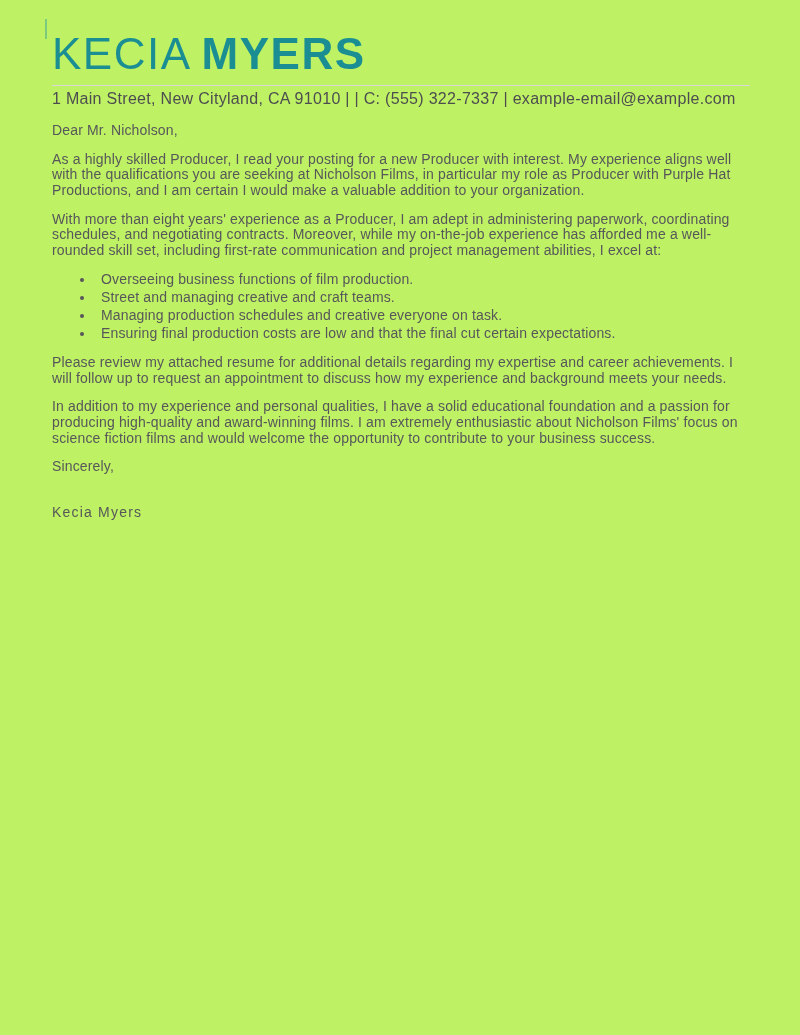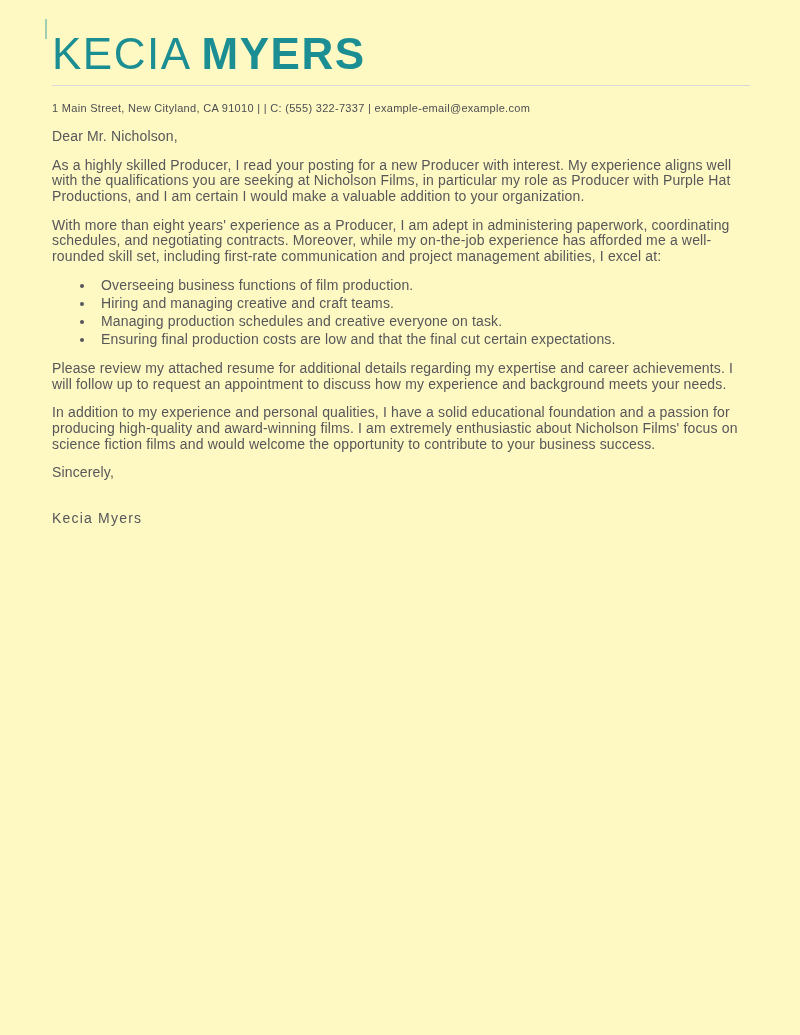--- a/index.html
+++ b/index.html
@@ -8,21 +8,21 @@
   }
   body {
     width: 800px;
     height: 1035px;
     position: relative;
     font-family: "Liberation Sans", "DejaVu Sans", sans-serif;
   }
   .page {
     position: absolute;
     inset: 0;
-    background: #fef9c3;
+    background: #bef264;
     padding: 26px 50px 0 52px;
   }
   .accent-tick {
     position: absolute;
     left: 45px;
     top: 19px;
     width: 2px;
     height: 20px;
     background: #2a9a9b;
     opacity: 0.45;
@@ -36,22 +36,22 @@
     white-space: nowrap;
     margin-top: 6px;
   }
   h1.name .last {
     font-weight: 700;
     margin-left: 10px;
   }
   .contact {
     margin-top: 9px;
     border-top: 1px solid #d9d9d9;
-    padding-top: 16px;
-    font-size: 11px;
+    padding-top: 4px;
+    font-size: 16px;
     letter-spacing: 0.3px;
     color: #4d4d50;
     white-space: nowrap;
   }
   main.letter {
     margin-top: 15px;
     width: 700px;
     color: #57575a;
     font-size: 14px;
     line-height: 1.12;
@@ -89,21 +89,21 @@
 
   <main class="letter">
     <p>Dear Mr. Nicholson,</p>
 
     <p>As a highly skilled Producer, I read your posting for a new Producer with interest. My experience aligns well with the qualifications you are seeking at Nicholson Films, in particular my role as Producer with Purple Hat Productions, and I am certain I would make a valuable addition to your organization.</p>
 
     <p>With more than eight years' experience as a Producer, I am adept in administering paperwork, coordinating schedules, and negotiating contracts. Moreover, while my on-the-job experience has afforded me a well-rounded skill set, including first-rate communication and project management abilities, I excel at:</p>
 
     <ul class="skills">
       <li>Overseeing business functions of film production.</li>
-      <li>Hiring and managing creative and craft teams.</li>
+      <li>Street and managing creative and craft teams.</li>
       <li>Managing production schedules and creative everyone on task.</li>
       <li>Ensuring final production costs are low and that the final cut certain expectations.</li>
     </ul>
 
     <p>Please review my attached resume for additional details regarding my expertise and career achievements. I will follow up to request an appointment to discuss how my experience and background meets your needs.</p>
 
     <p>In addition to my experience and personal qualities, I have a solid educational foundation and a passion for producing high-quality and award-winning films. I am extremely enthusiastic about Nicholson Films' focus on science fiction films and would welcome the opportunity to contribute to your business success.</p>
 
 
     <p>Sincerely,</p>

